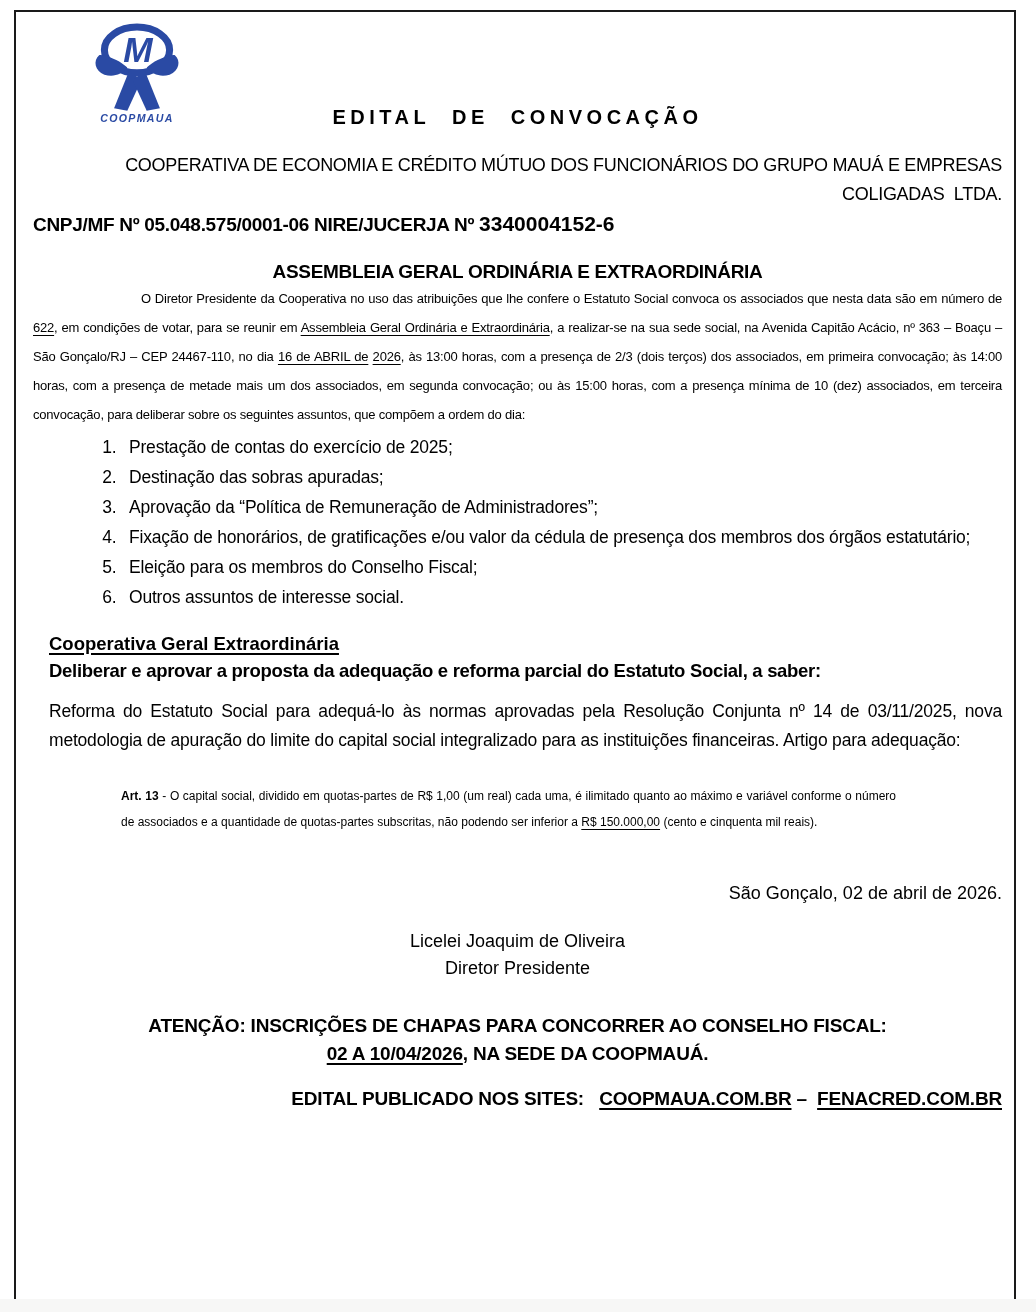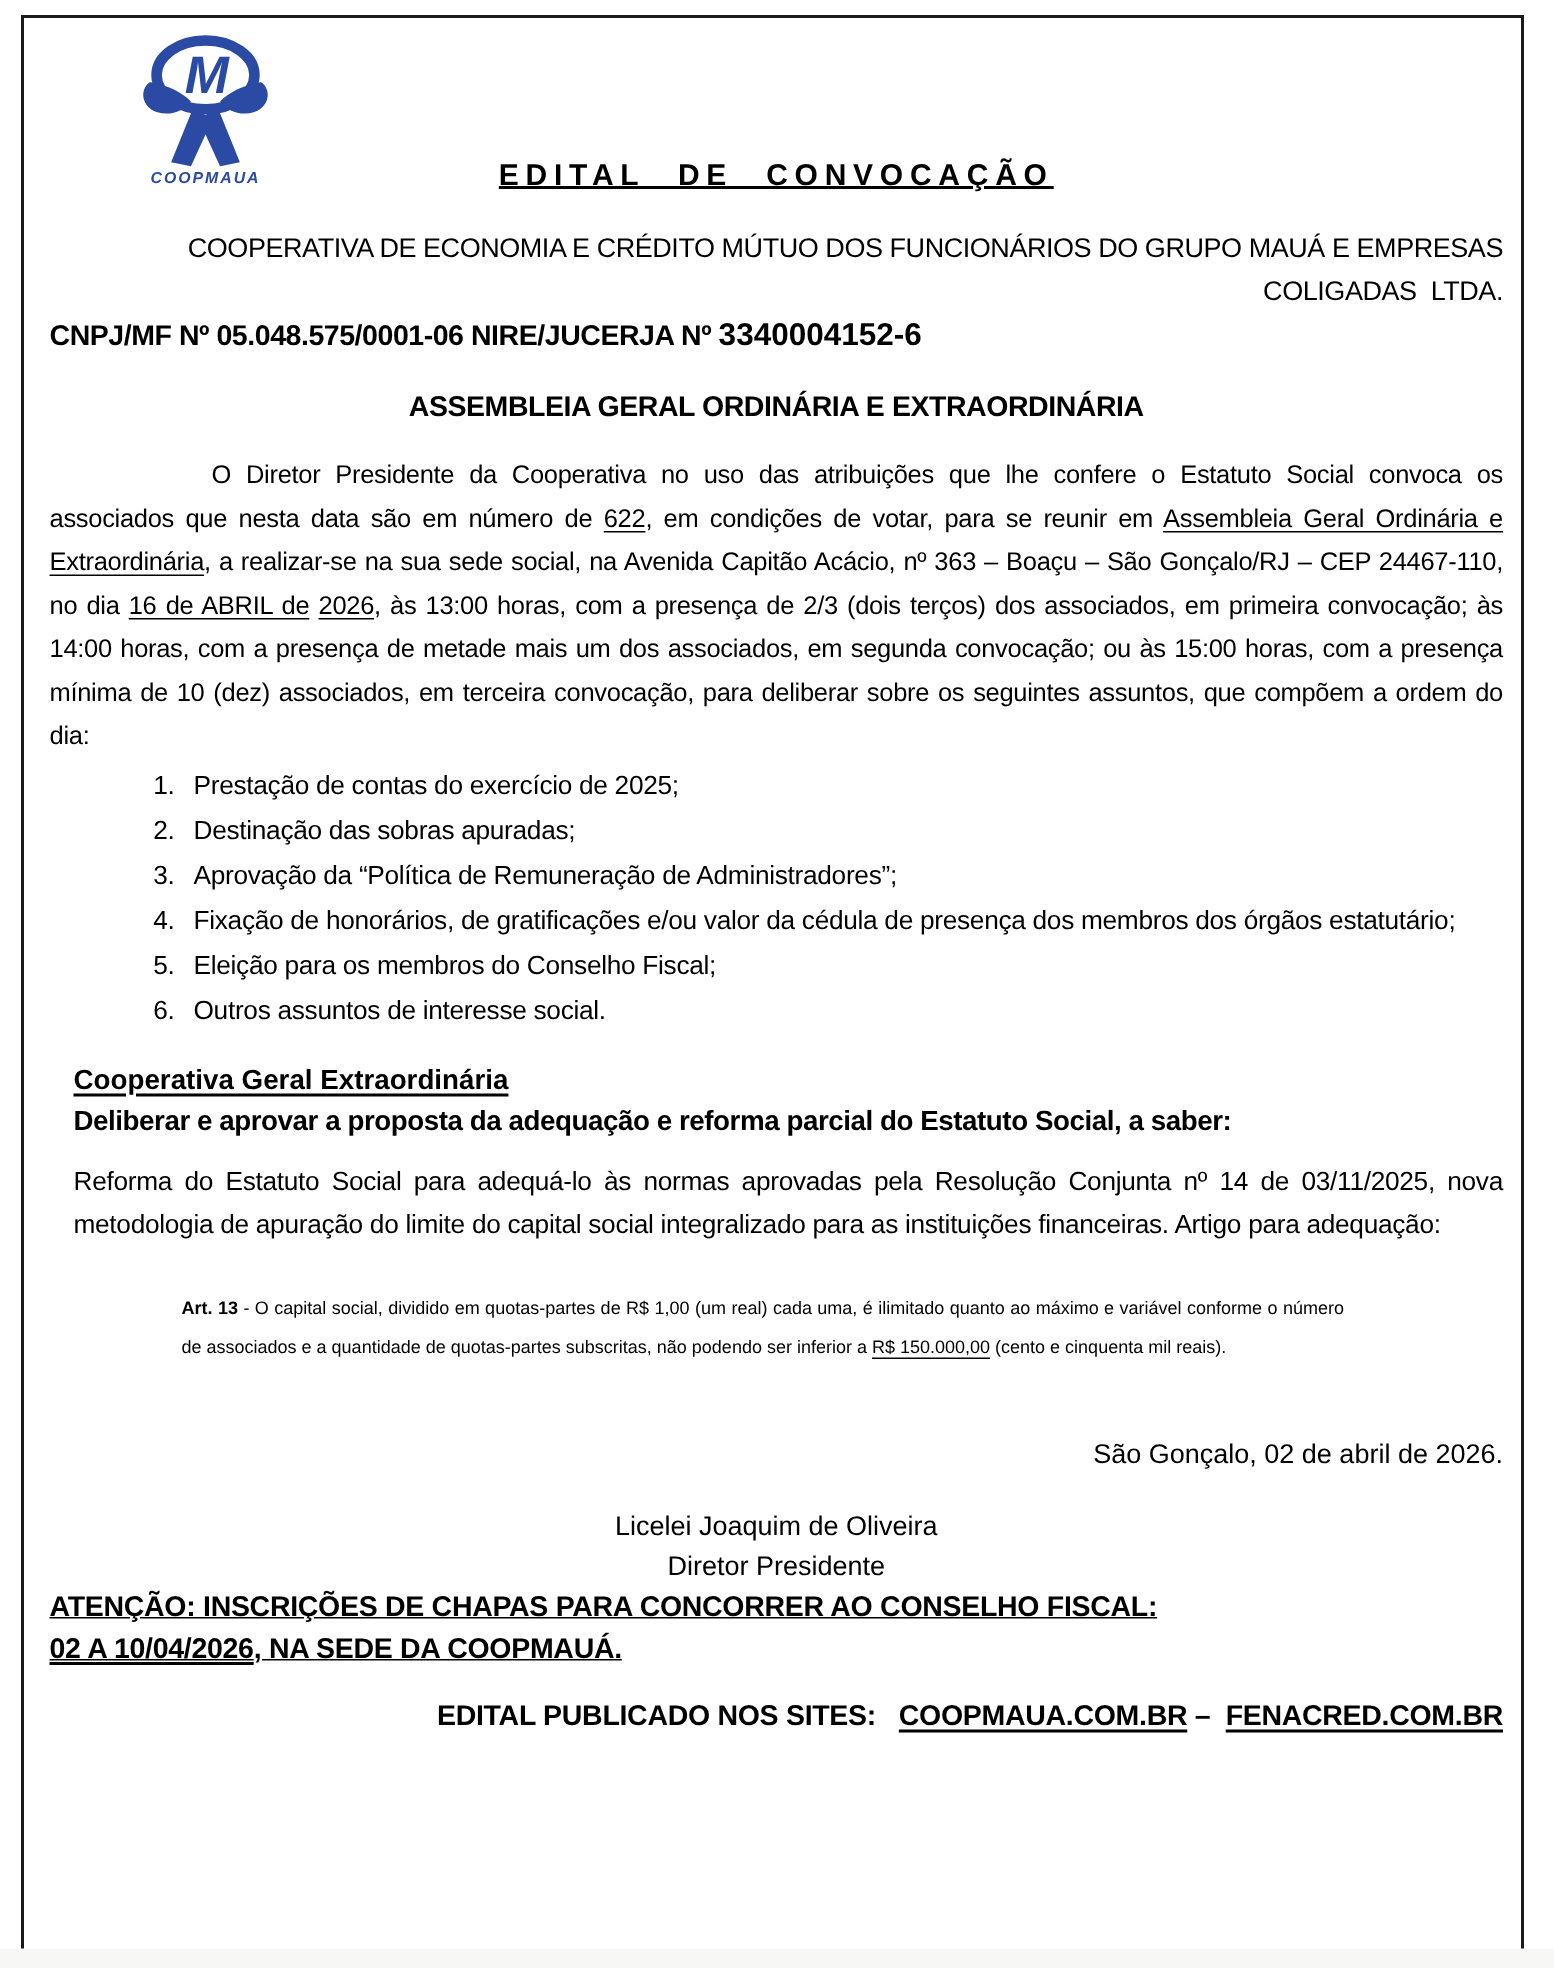--- a/index.html
+++ b/index.html
@@ -16,37 +16,37 @@
     background: #f7f7f6; z-index: 5;
   }
 
   .logo { position: absolute; left: 86px; top: 20px; width: 102px; height: 104px; }
   .logo svg { width: 100%; height: 100%; }
 
   .content { position: absolute; left: 33px; top: 0; width: 969px; }
 
   .doc-title {
     margin-top: 106px; text-align: center;
-    font-size: 20px; font-weight: bold; letter-spacing: 4.5px; word-spacing: 12px; text-decoration: underline;
+    font-size: 20px; font-weight: bold; letter-spacing: 4.5px; word-spacing: 12px;
   }
   .company {
     margin-top: 22px; text-align: right;
     font-size: 18px; font-weight: normal; line-height: 29px; letter-spacing: -0.3px;
   }
   .registry {
     text-align: left; font-size: 19px; font-weight: bold; letter-spacing: -0.3px; line-height: 29px;
   }
   .registry-number { font-size: 21px; letter-spacing: 0; }
 
   .assembly-heading {
     margin-top: 22px; text-align: center; font-size: 19px; font-weight: bold; letter-spacing: -0.3px;
   }
 
   .intro {
-    margin-top: 19px; text-align: justify; font-size: 17px; line-height: 29px;
+    margin-top: 1px; text-align: justify; font-size: 13px; line-height: 29px;
     text-indent: 108px; letter-spacing: -0.2px;
   }
 
   .ago-heading {
     margin-top: 24px; margin-left: 22px; font-size: 18.5px; font-weight: bold;
     text-decoration: underline; text-underline-offset: 3px; text-decoration-thickness: 2px;
   }
   ol.agenda {
     margin-top: 4px; padding-left: 88px; font-size: 17.5px; line-height: 28px;
     text-align: justify; letter-spacing: -0.2px;
@@ -61,21 +61,21 @@
   .age-paragraph { margin-left: 16px; margin-top: 12px; font-size: 17.5px; line-height: 29px; text-align: justify; letter-spacing: -0.2px; }
 
   .article {
     margin: 28px 0 0 88px; width: 775px;
     font-family: Liberation Sans, sans-serif; font-size: 12px; line-height: 26px; text-align: justify;
   }
 
   .place-date { margin-top: 48px; text-align: right; font-size: 18px; }
   .signer { margin-top: 24px; text-align: center; font-size: 18px; line-height: 27px; }
 
-  .attention { text-align: left; font-size: 19px; font-weight: bold; line-height: 28px; letter-spacing: -0.2px; text-decoration: underline; }
+  .attention { margin-top: 30px; text-align: center; font-size: 19px; font-weight: bold; line-height: 28px; letter-spacing: -0.2px; }
   .publication { margin-top: 20px; text-align: right; font-size: 19px; font-weight: bold; letter-spacing: -0.2px; }
 
   .u { text-decoration: underline; text-underline-offset: 3px; }
   .attention .u, .publication .u { text-decoration-thickness: 2px; }
   .b { font-weight: bold; }
 </style>
 </head>
 <body>
 
 <div class="page-border"></div>

